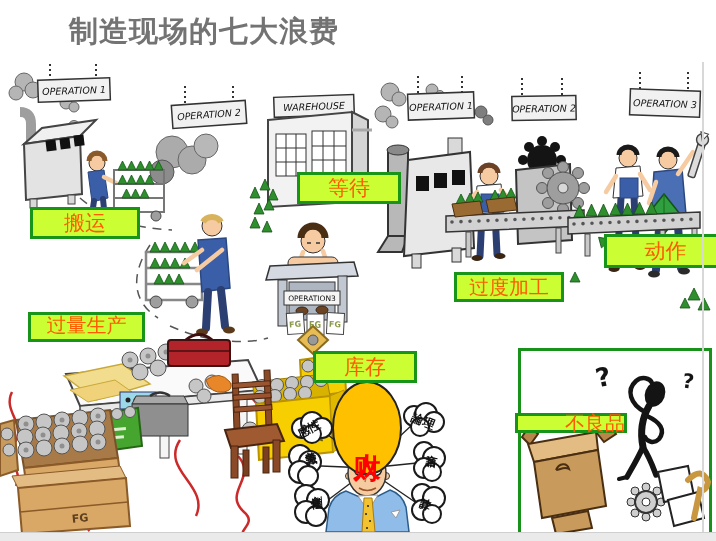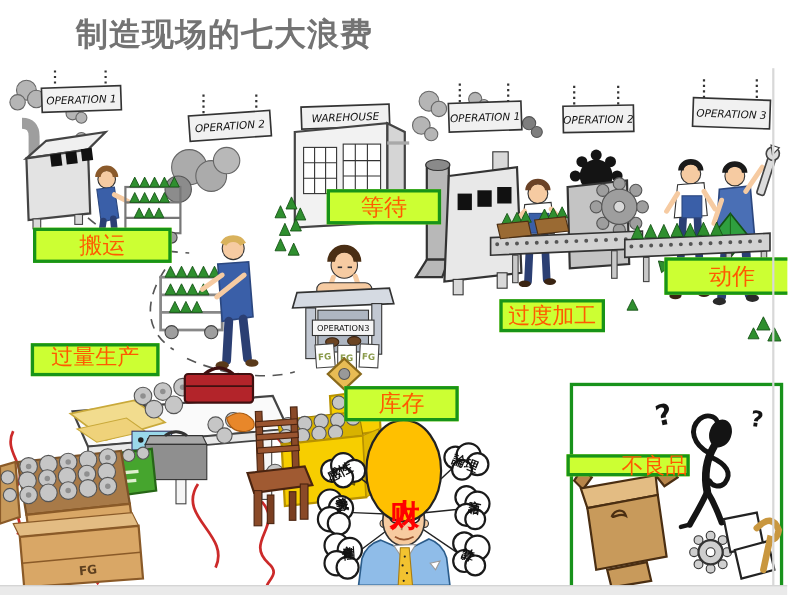--- a/index.html
+++ b/index.html
@@ -4,24 +4,24 @@
 <style>
   html,body{margin:0;padding:0;background:#fff;}
   .stage{position:relative;width:716px;height:541px;background:#fff;overflow:hidden;
          font-family:"DejaVu Sans",sans-serif;}
   .scene{position:absolute;left:0;top:0;}
   .slide-title{position:absolute;left:69px;top:12px;font-size:29px;font-weight:bold;
                color:#737373;letter-spacing:1px;white-space:nowrap;}
   .waste-label{position:absolute;display:flex;align-items:center;justify-content:center;
                background:#CCFF33;border:3px solid #189418;color:#FF5A00;font-size:21px;
                line-height:1;box-sizing:border-box;white-space:nowrap;margin-left:26px;}
-  .l-transport{left:4px;top:207px;width:126px;height:32px;}
+  .l-transport{left:4px;top:207px;width:110px;height:32px;}
   .l-waiting{left:271px;top:172px;width:104px;height:32px;}
   .l-overproduction{left:2px;top:312px;width:117px;height:30px;font-size:20px;font-family:Liberation Mono, monospace;}
-  .l-overprocessing{left:428px;top:272px;width:96px;height:30px;font-size:20px;}
+  .l-overprocessing{left:428px;top:272px;width:110px;height:30px;font-size:20px;}
   .l-motion{left:578px;top:234px;width:123px;height:34px;}
   .l-inventory{left:287px;top:351px;width:104px;height:32px;}
   .l-defects{left:489px;top:413px;width:112px;height:20px;font-size:20px;padding-left:48px;}
   .bubble-text{position:absolute;color:#111;font-weight:bold;font-size:12px;white-space:nowrap;}
   .vert{writing-mode:vertical-rl;text-orientation:upright;letter-spacing:1px;font-size:11px;}
   .b-sens{left:297px;top:421px;transform:rotate(-27deg);}
   .b-aest{left:299px;top:443px;transform:rotate(-12deg);}
   .b-crea{left:307px;top:487px;transform:rotate(-4deg);}
   .b-logic{left:411px;top:413px;transform:rotate(22deg);}
   .b-lang{left:425px;top:446px;transform:rotate(10deg);}

